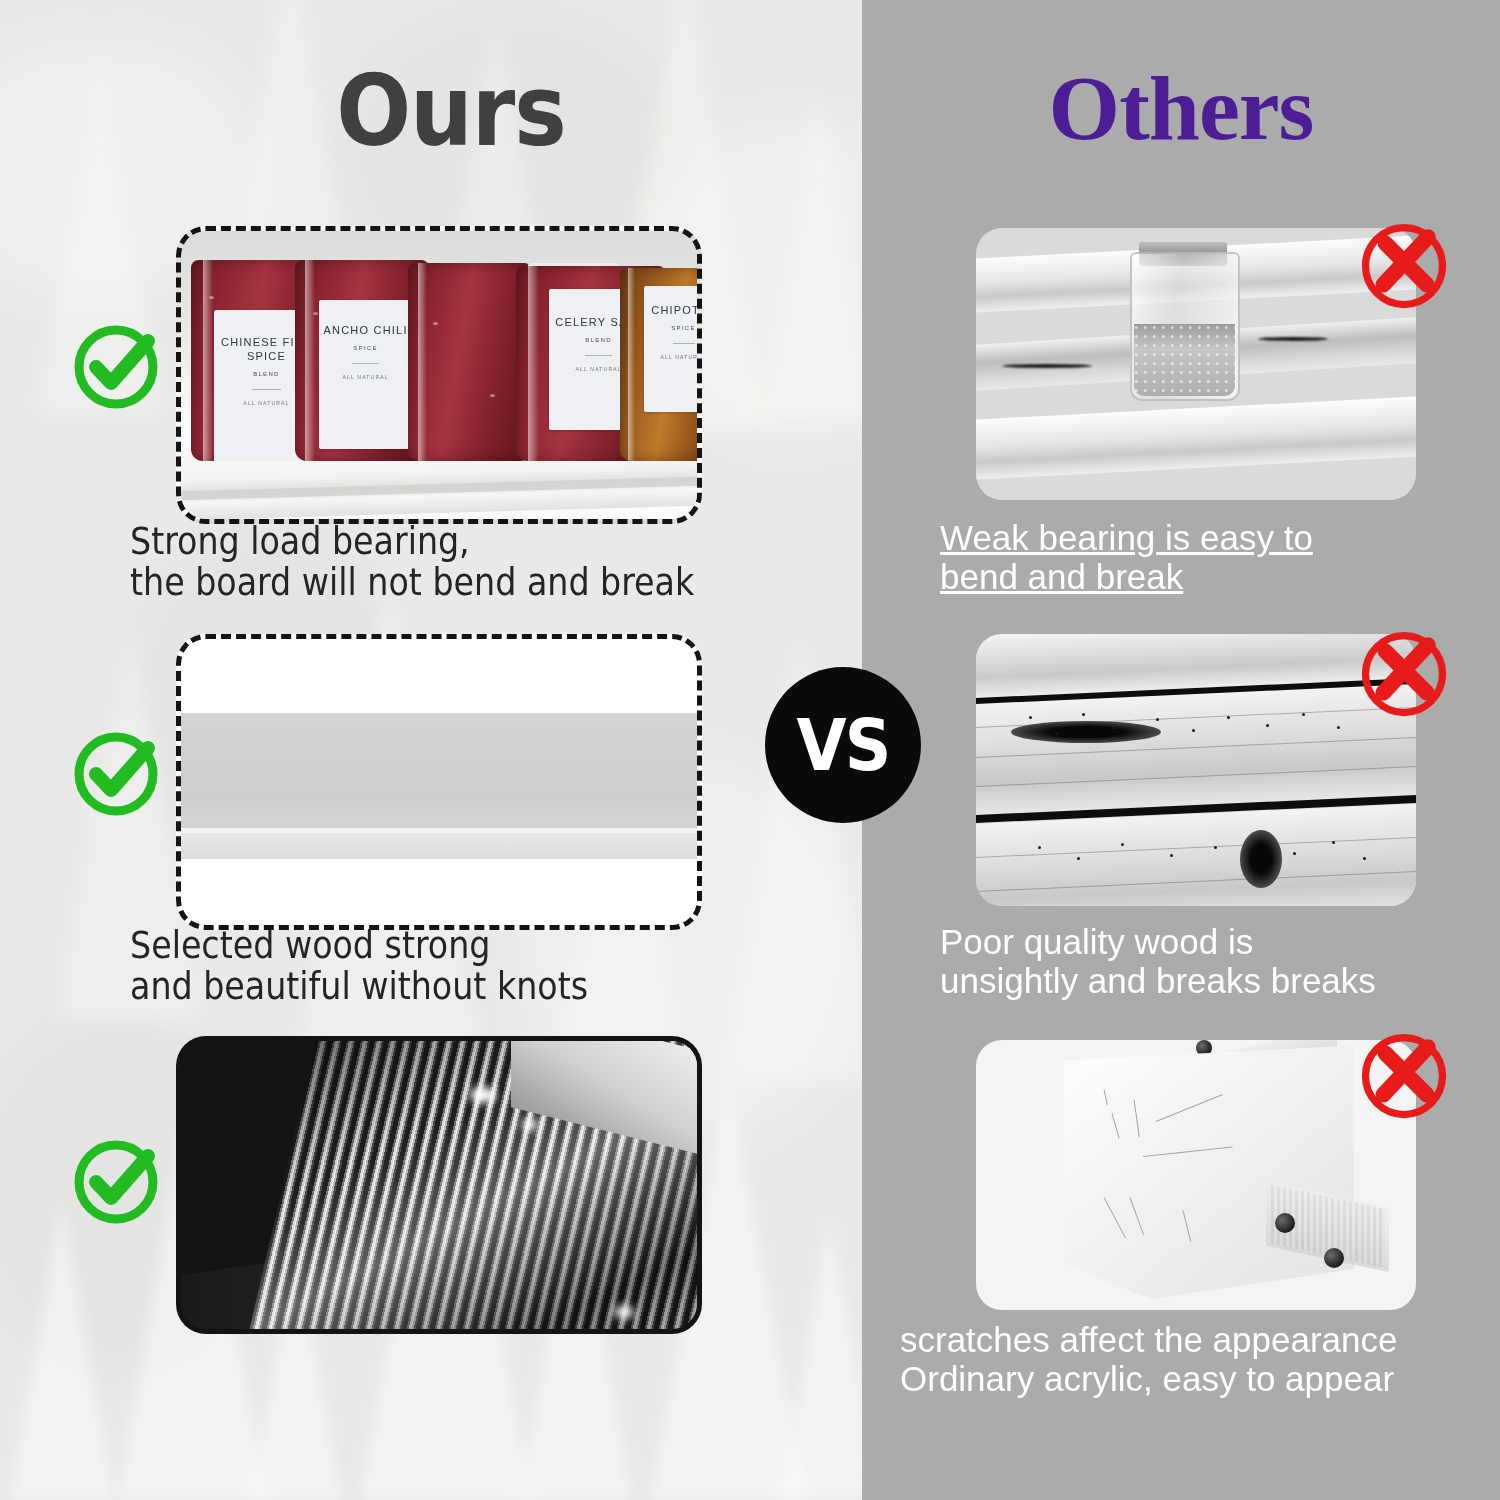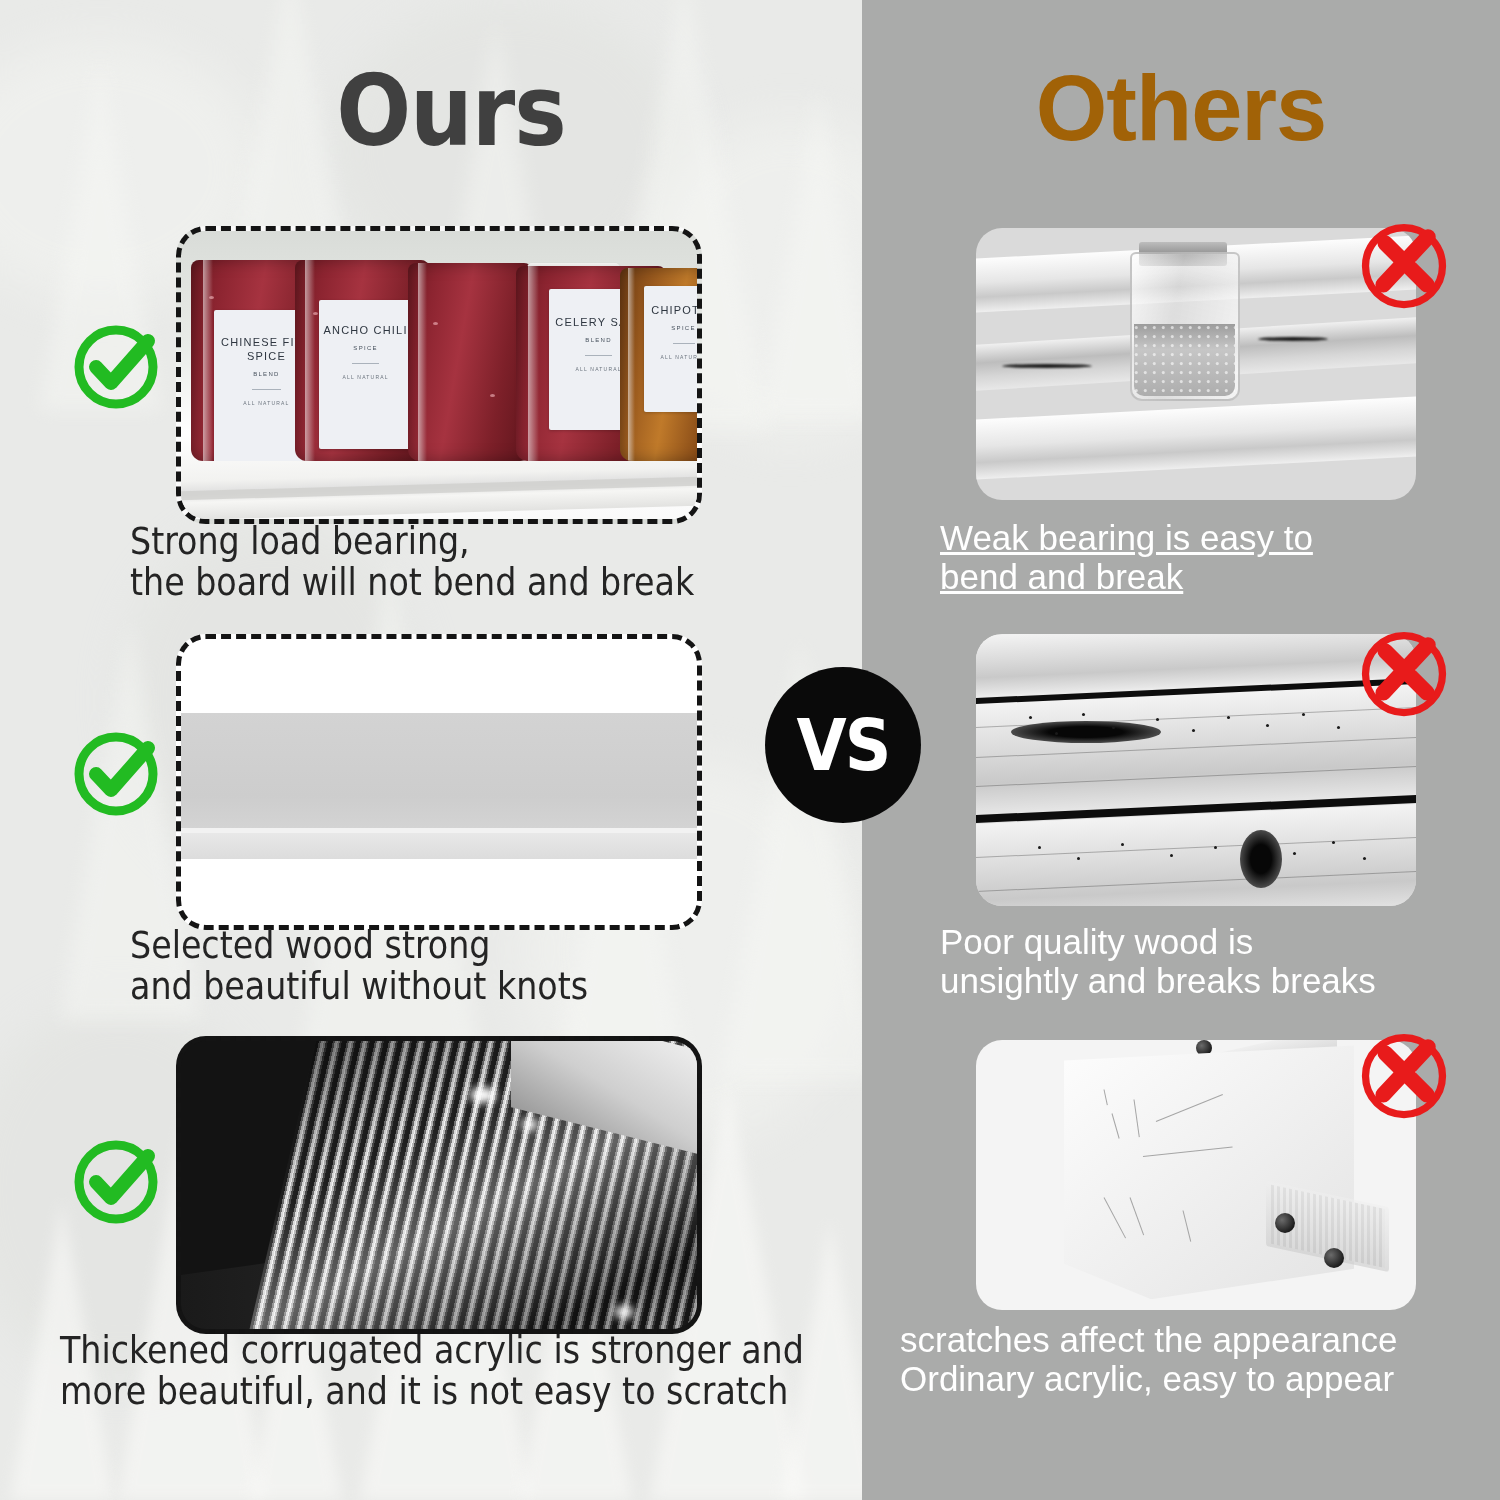--- a/index.html
+++ b/index.html
@@ -25,21 +25,21 @@
         border-bottom:var(--h) solid #f7f8f5;filter:blur(9px);}
   .mottle{position:absolute;border-radius:50%;background:#f4f5f2;opacity:.5;filter:blur(22px);}
   .mottle.d{background:#dfe0dd;opacity:.45;}
 
   
   .heading{position:absolute;font-weight:bold;letter-spacing:-1px;line-height:1;}
   #title-ours{left:0;width:862px;top:62px;text-align:center;
       font-size:98px;color:#404040;font-family:"DejaVu Sans", sans-serif;
       font-stretch:condensed;margin-left:20px;}
   #title-others{left:862px;width:638px;top:62px;text-align:center;
-      font-size:92px;color:#a16207;font-family:Liberation Sans, sans-serif;}
+      font-size:92px;color:#4c1d95;font-family:Liberation Serif, serif;}
   .photo-frame{position:absolute;border-radius:26px;overflow:hidden;}
   .photo-frame.dashed{border:5px dashed #141414;border-radius:30px;}
 
   .caption{position:absolute;text-align:left;line-height:1.12;}
   .caption.left{color:#242424;font-family:"DejaVu Sans", sans-serif;
      font-size:37px;font-stretch:condensed;}
   .caption.right{color:#ffffff;font-family:"Liberation Sans", sans-serif;font-size:35px;}
 
   
   .mark{position:absolute;}
@@ -284,24 +284,20 @@
   <div class="photo-frame dashed p3" style="left:176px;top:1036px;width:516px;height:288px;">
     <div class="floor"></div>
     <div class="corr"></div>
     <div class="corr-shade"></div>
     <div class="topedge"></div>
     <div class="hotspot" style="left:56%;top:16%;width:26px;height:16px;"></div>
     <div class="hotspot" style="left:66%;top:27%;width:16px;height:11px;"></div>
     <div class="hotspot" style="left:84%;top:92%;width:20px;height:12px;"></div>
   </div>
 
-  <div class="caption left" style="left:60px;top:1330px;width:780px;">
-    <div>Thickened corrugated acrylic is stronger and</div>
-    <div>more beautiful, and it is not easy to scratch</div>
-  </div>
 
   <div class="photo-frame r1" style="left:976px;top:228px;width:440px;height:272px;">
     <div class="wslab s1"></div>
     <div class="wslab s2"></div>
     <div class="wslab s3"></div>
     <div class="knot" style="left:6%;top:50%;width:90px;"></div>
     <div class="knot" style="left:64%;top:40%;width:70px;"></div>
     <div class="gcap"></div>
     <div class="gjar">
         <div class="fill"></div>

